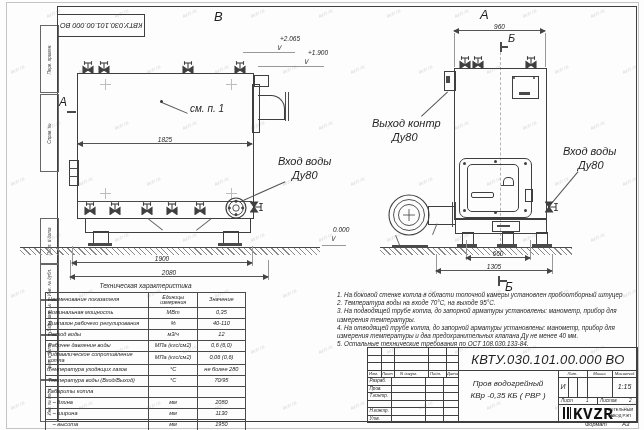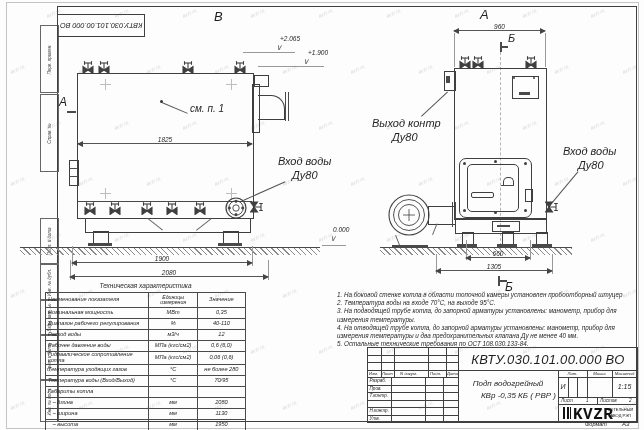--- a/index.html
+++ b/index.html
@@ -418,22 +418,22 @@
     <div class="tt" style="left:14px;top:24px;font-size:4.2px;">Лист</div>
     <div class="tt" style="left:32px;top:24px;font-size:4.2px;">N докум.</div>
     <div class="tt" style="left:62px;top:24px;font-size:4.2px;">Подп.</div>
     <div class="tt" style="left:79px;top:24px;font-size:4.2px;">Дата</div>
     <div class="tt" style="left:1.5px;top:31px;font-size:4.6px;">Разраб.</div>
     <div class="tt" style="left:1.5px;top:38.5px;font-size:4.6px;">Пров.</div>
     <div class="tt" style="left:1.5px;top:46px;font-size:4.6px;">Т.контр.</div>
     <div class="tt" style="left:1.5px;top:53.5px;font-size:4.6px;"></div>
     <div class="tt" style="left:1.5px;top:61px;font-size:4.6px;">Н.контр.</div>
     <div class="tt" style="left:1.5px;top:68.5px;font-size:4.6px;">Утв.</div>
-    <div class="tt" style="left:92px;top:32px;width:96px;text-align:center;font-size:8px;">Подп водогрейный</div>
-    <div class="tt" style="left:92px;top:44px;width:96px;text-align:right;font-size:8px;">КВр -0,35  КБ  ( РВР )</div>
+    <div class="tt" style="left:92px;top:32px;width:96px;text-align:center;font-size:8px;">Пров водогрейный</div>
+    <div class="tt" style="left:92px;top:44px;width:96px;text-align:center;font-size:8px;">КВр -0,35  КБ  ( РВР )</div>
     <div class="tt" style="left:190px;top:24px;width:29px;text-align:center;font-size:4.2px;">Лит.</div>
     <div class="tt" style="left:219px;top:24px;width:25px;text-align:center;font-size:4.2px;">Масса</div>
     <div class="tt" style="left:244px;top:24px;width:25px;text-align:center;font-size:4.2px;">Масштаб</div>
     <div class="tt" style="left:190px;top:35px;width:10px;text-align:center;font-size:7px;">И</div>
     <div class="tt" style="left:219px;top:35px;width:25px;text-align:center;font-size:7px;"></div>
     <div class="tt" style="left:244px;top:35px;width:25px;text-align:center;font-size:7px;">1:15</div>
     <div class="tt" style="left:193px;top:50.5px;font-size:4.6px;">Лист</div>
     <div class="tt" style="left:218px;top:50.5px;font-size:4.6px;">1</div>
     <div class="tt" style="left:232px;top:50.5px;font-size:4.6px;">Листов</div>
     <div class="tt" style="left:261px;top:50.5px;font-size:4.6px;">2</div>

